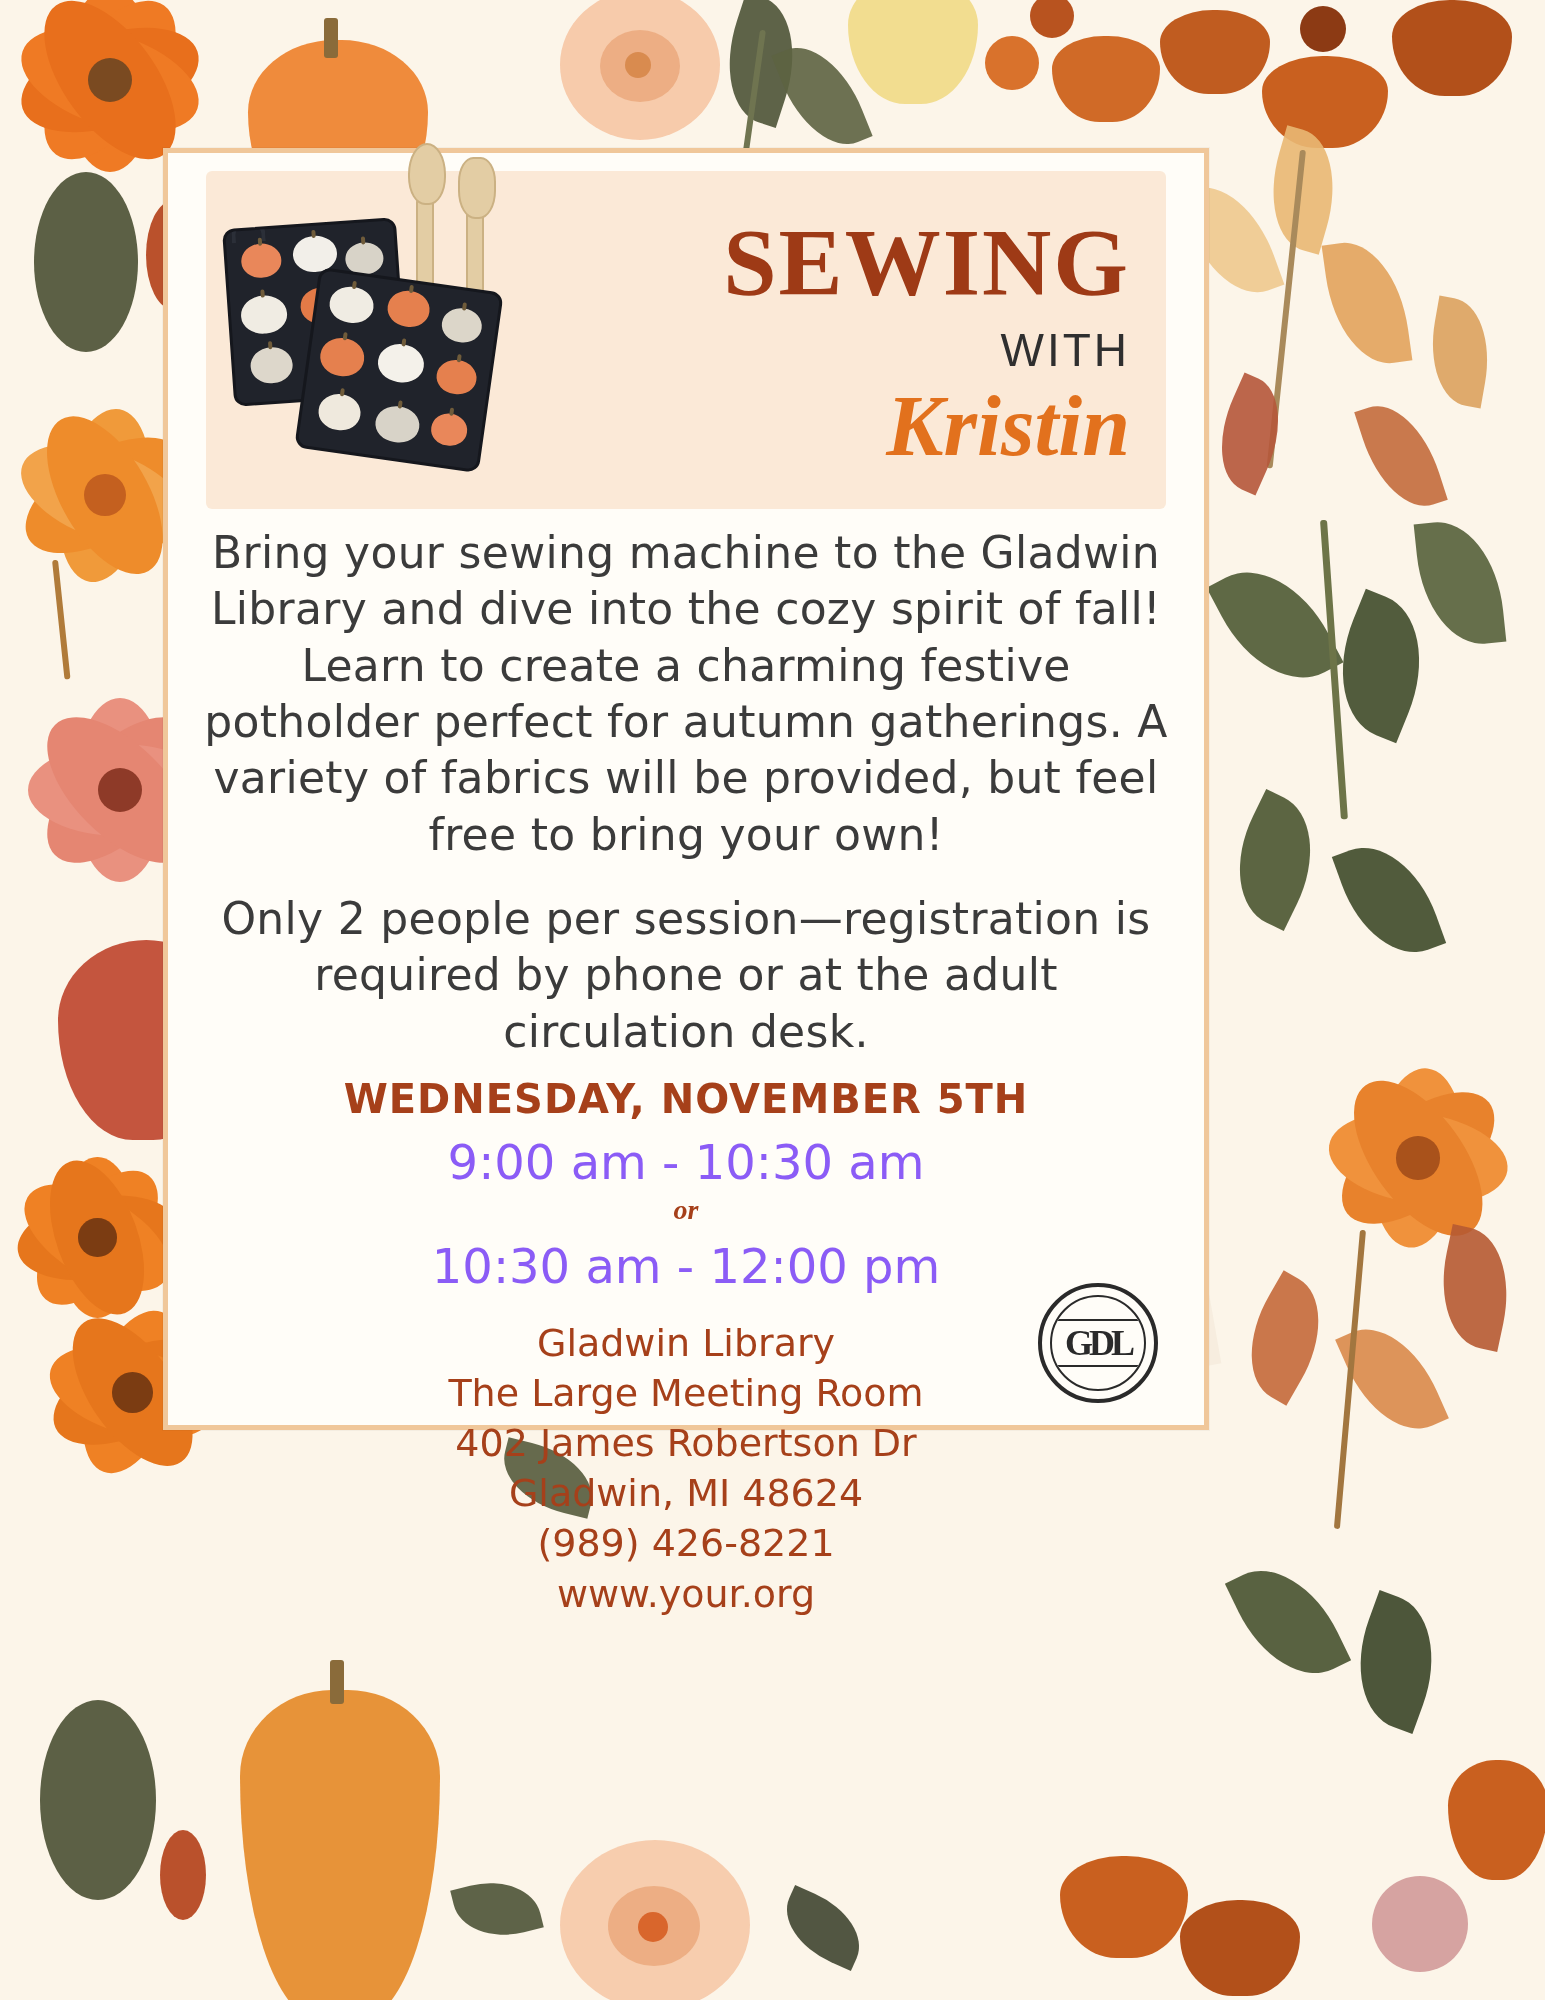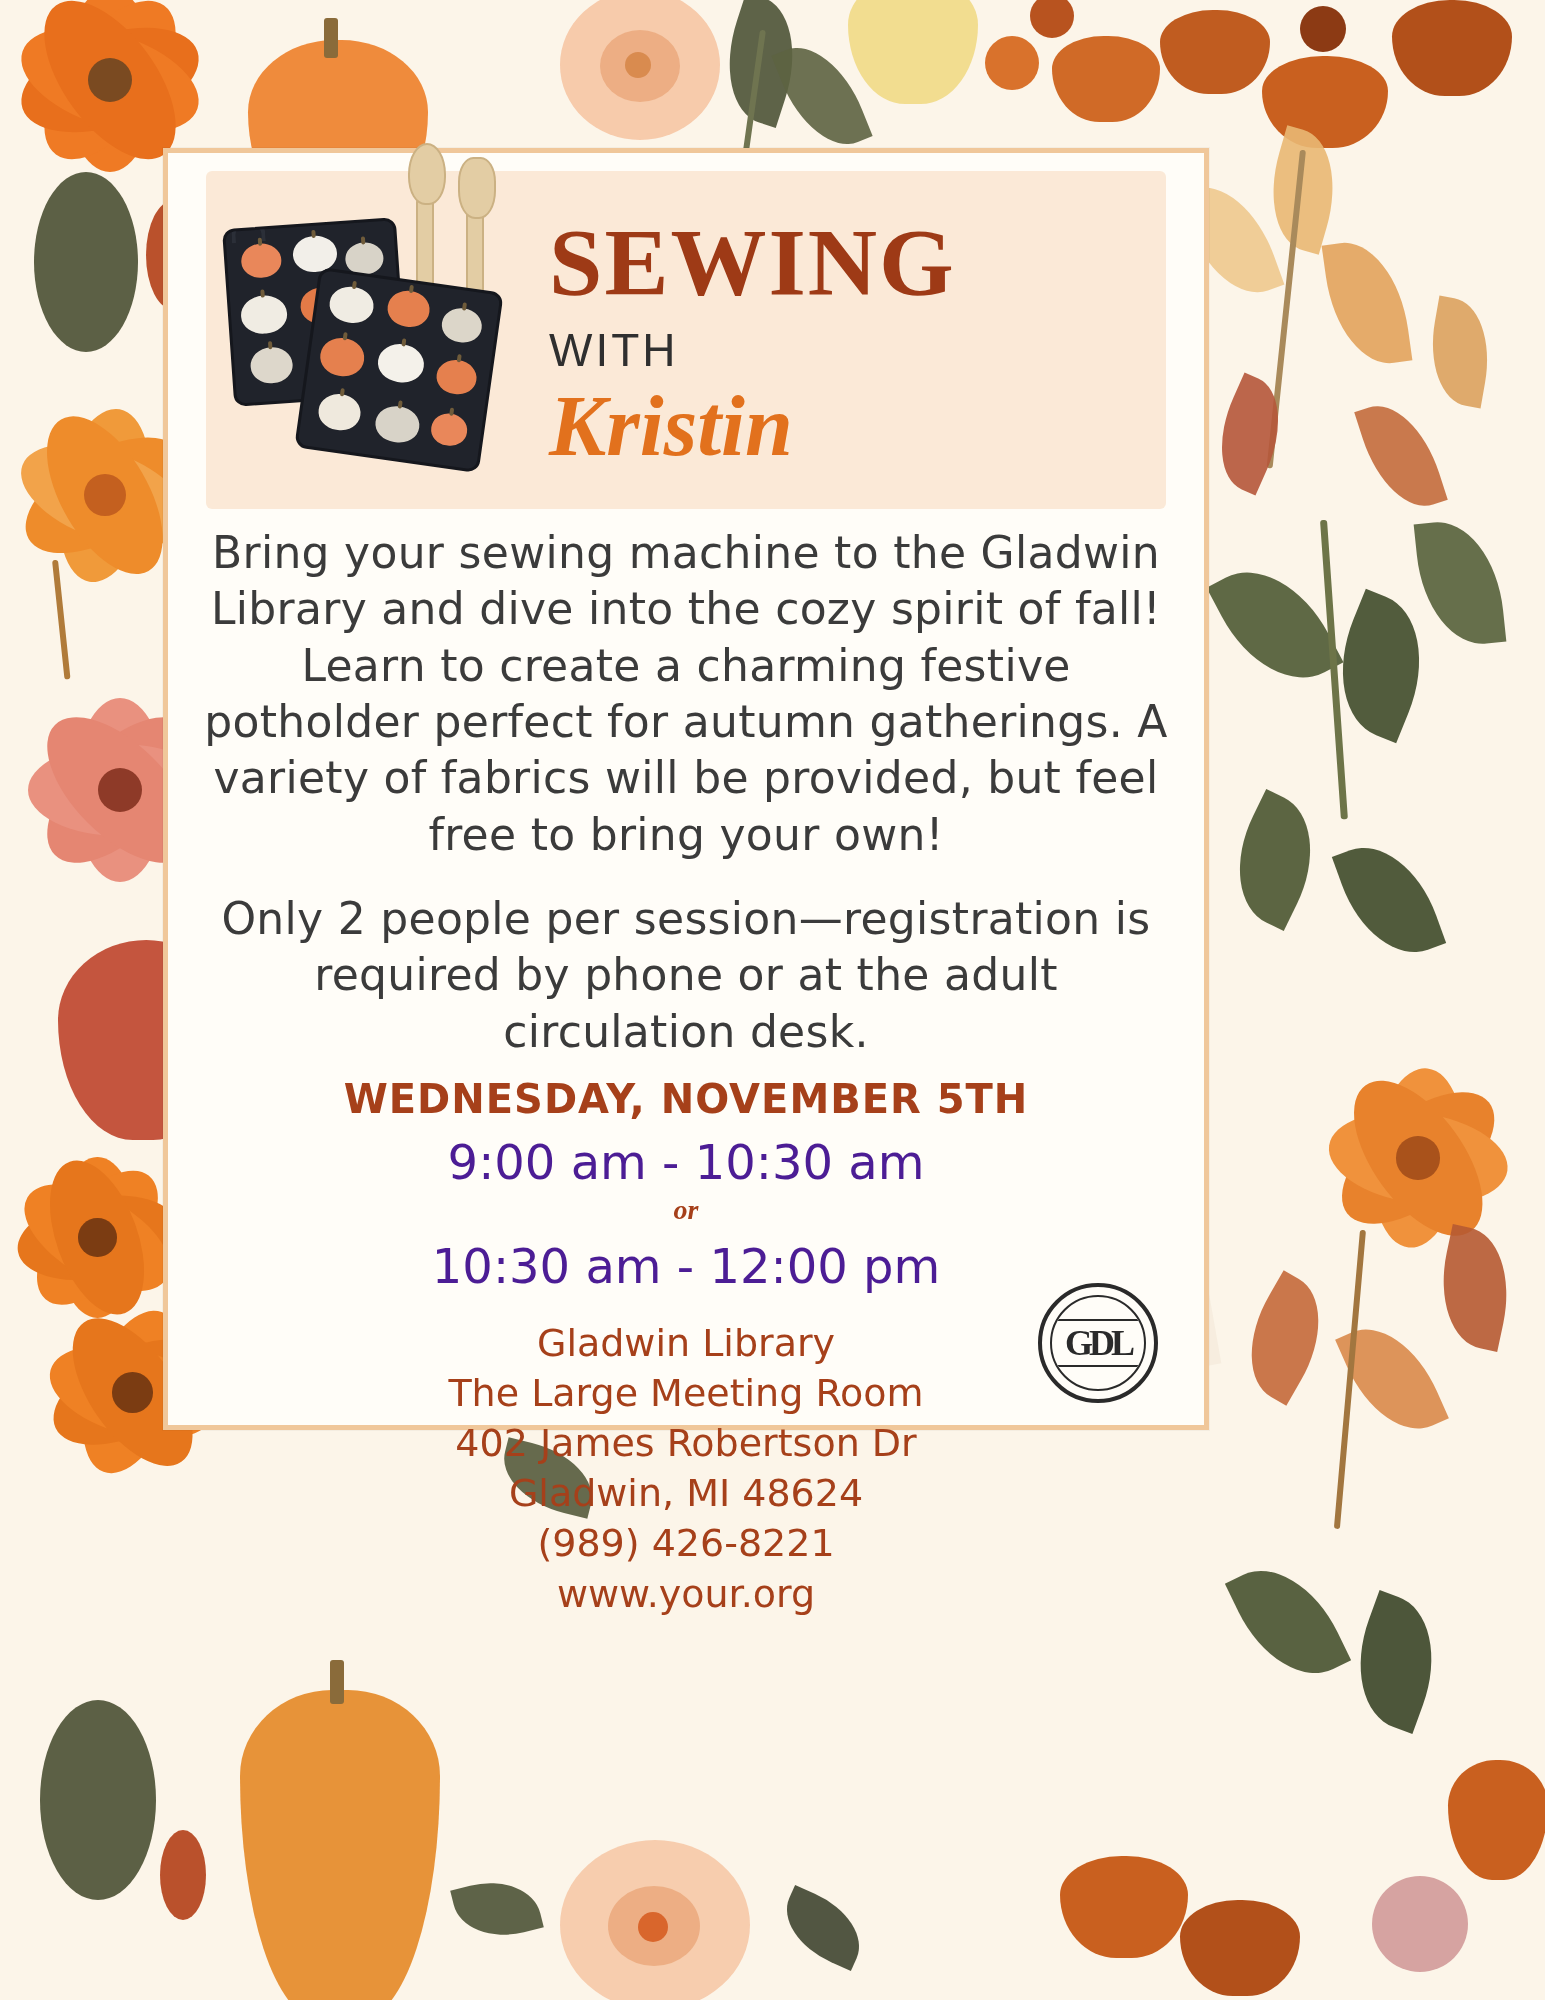--- a/index.html
+++ b/index.html
@@ -154,24 +154,24 @@
     position: absolute;
     width: 26px;
     height: 16px;
     border: 4px solid #2b2f38;
     border-bottom: none;
     border-radius: 12px 12px 0 0;
   }
 
   .title-block {
     position: absolute;
-    left: 381px;
+    left: 392px;
     top: 62px;
     width: 570px;
-    text-align: left;
+    text-align: right;
   }
   .t-sewing {
     font-family: "Liberation Serif", serif;
     font-weight: bold;
     font-size: 96px;
     letter-spacing: 2px;
     color: #9e3a16;
     line-height: 1;
   }
   .t-with {
@@ -213,21 +213,21 @@
     margin-top: 16px;
     font-family: "DejaVu Sans", sans-serif;
     font-weight: bold;
     font-size: 40px;
     letter-spacing: 1px;
     color: #a6401a;
   }
   .time {
     font-family: "DejaVu Sans", sans-serif;
     font-size: 48px;
-    color: #4c1d95;
+    color: #8b5cf6;
     margin-top: 12px;
   }
   .or {
     font-family: "Liberation Serif", serif;
     font-style: italic;
     font-weight: bold;
     font-size: 28px;
     color: #a6401a;
     margin-top: 4px;
   }

